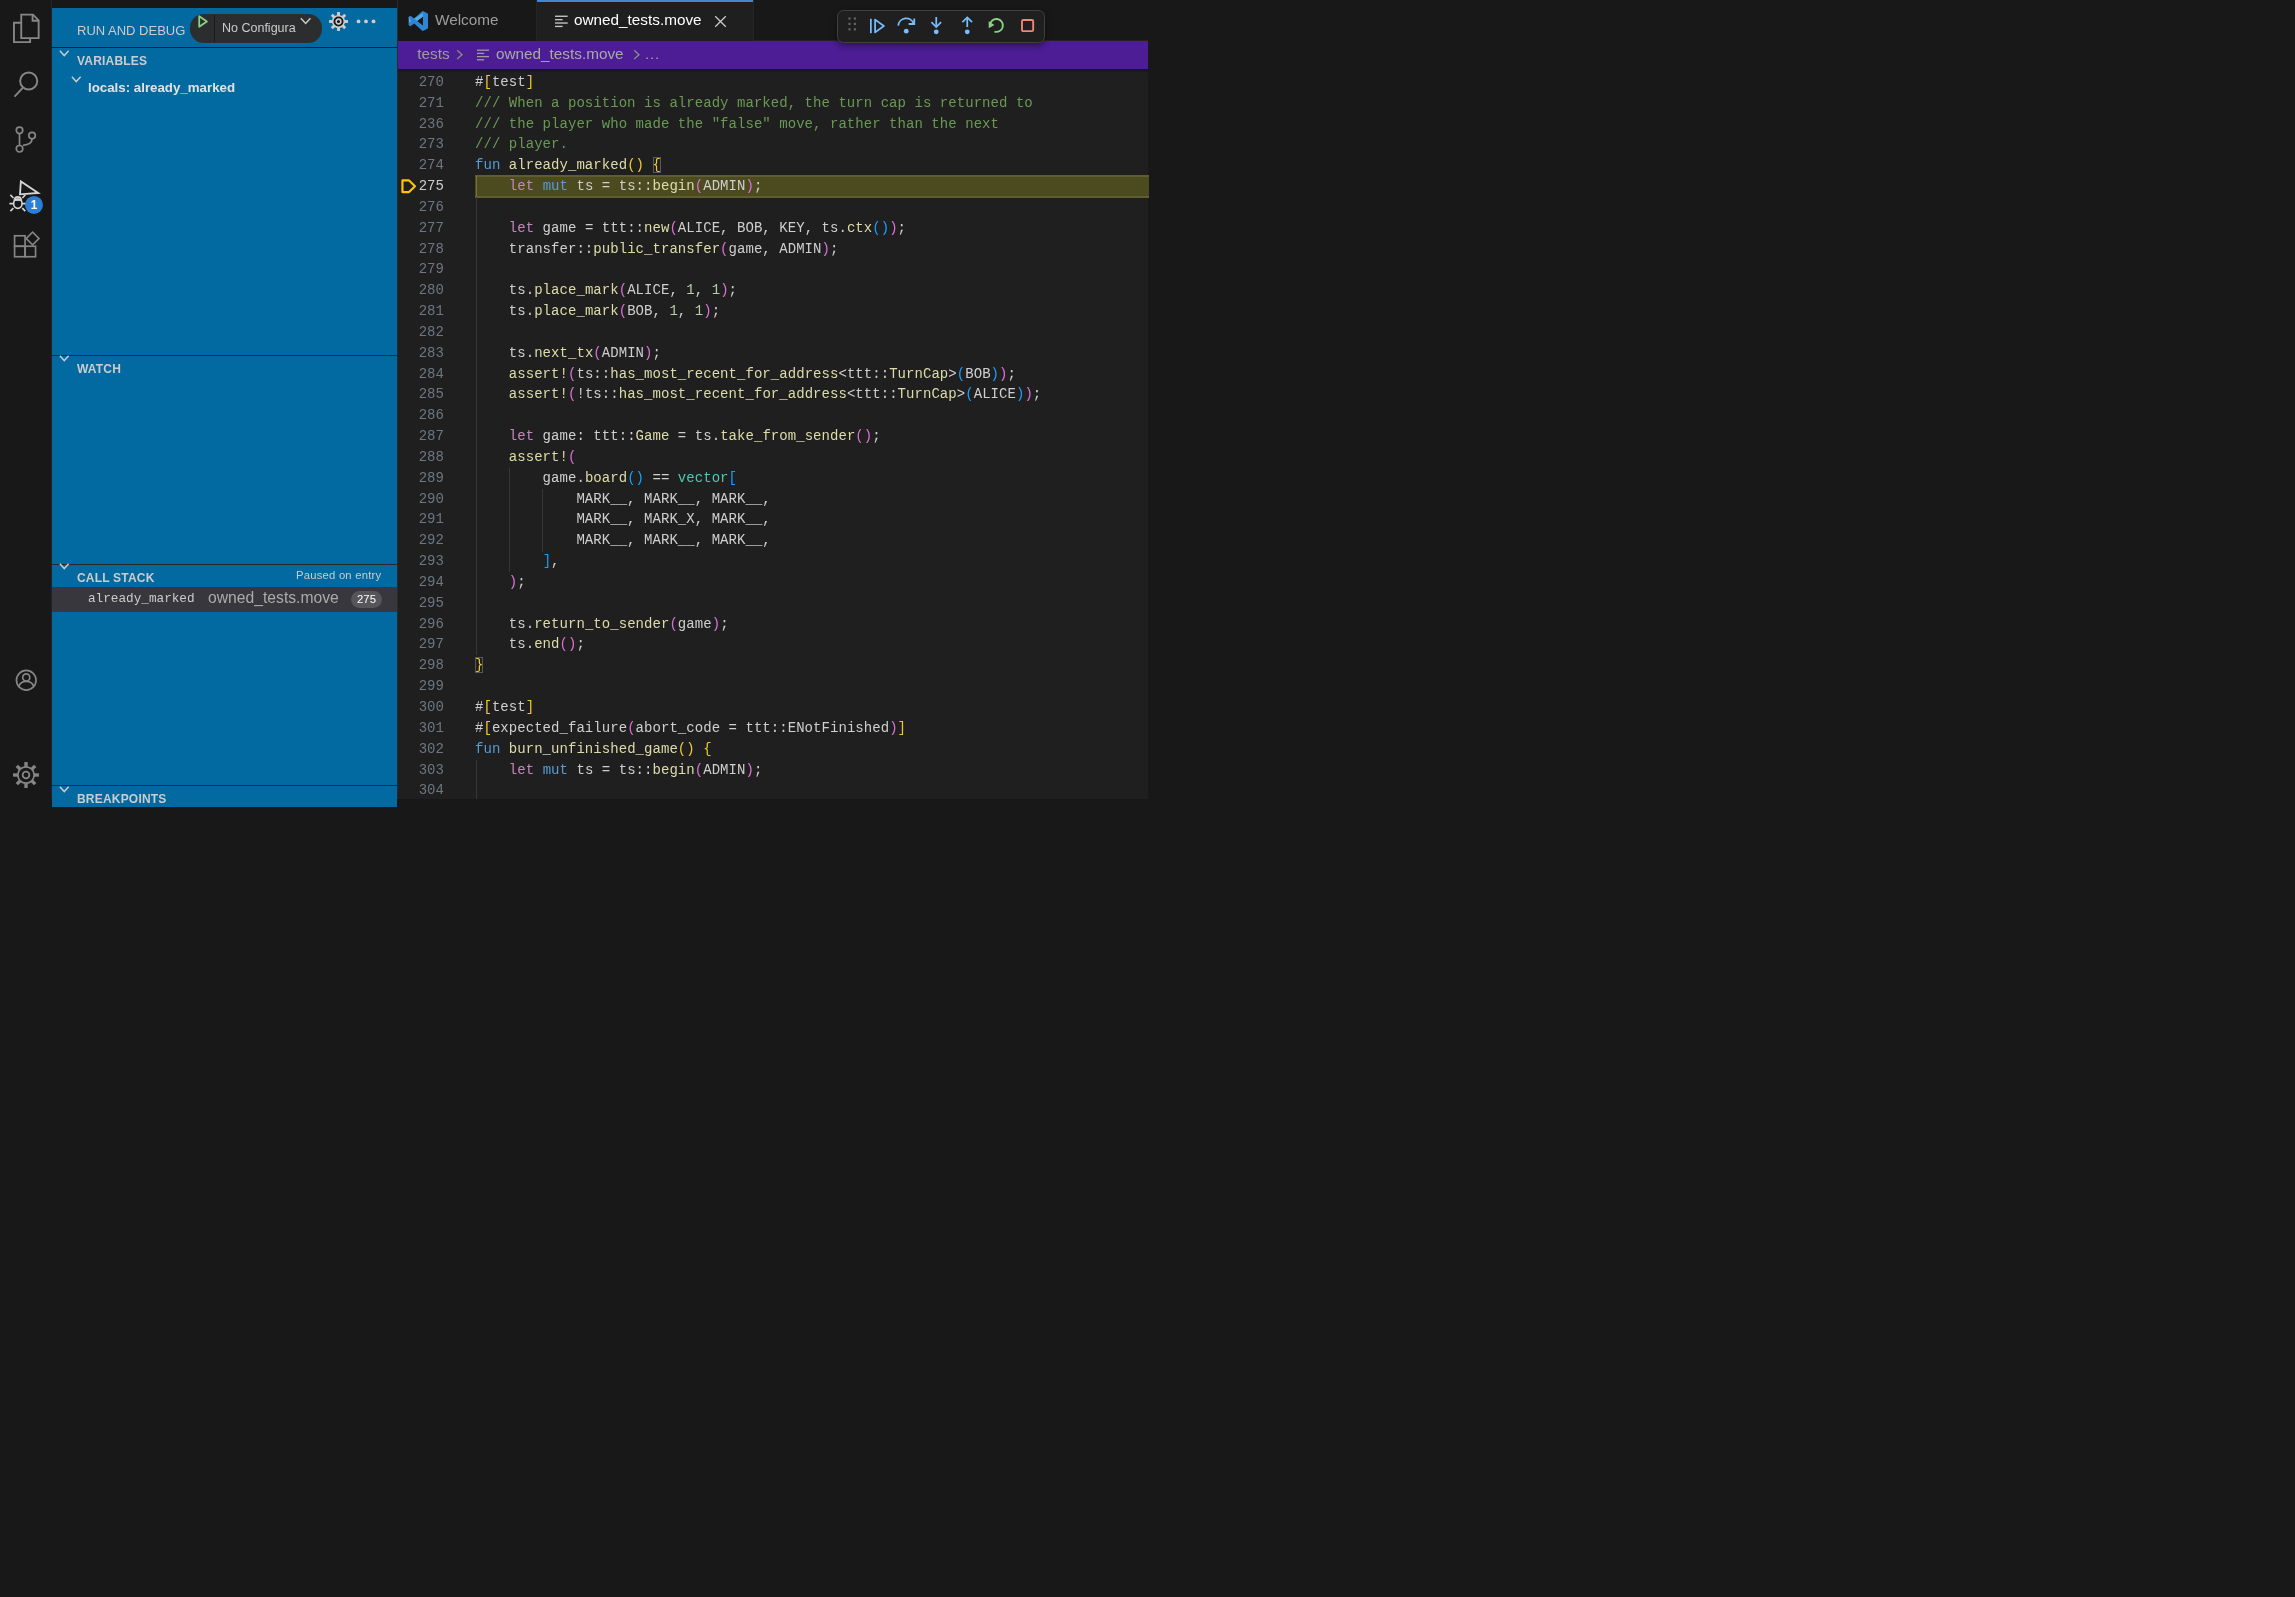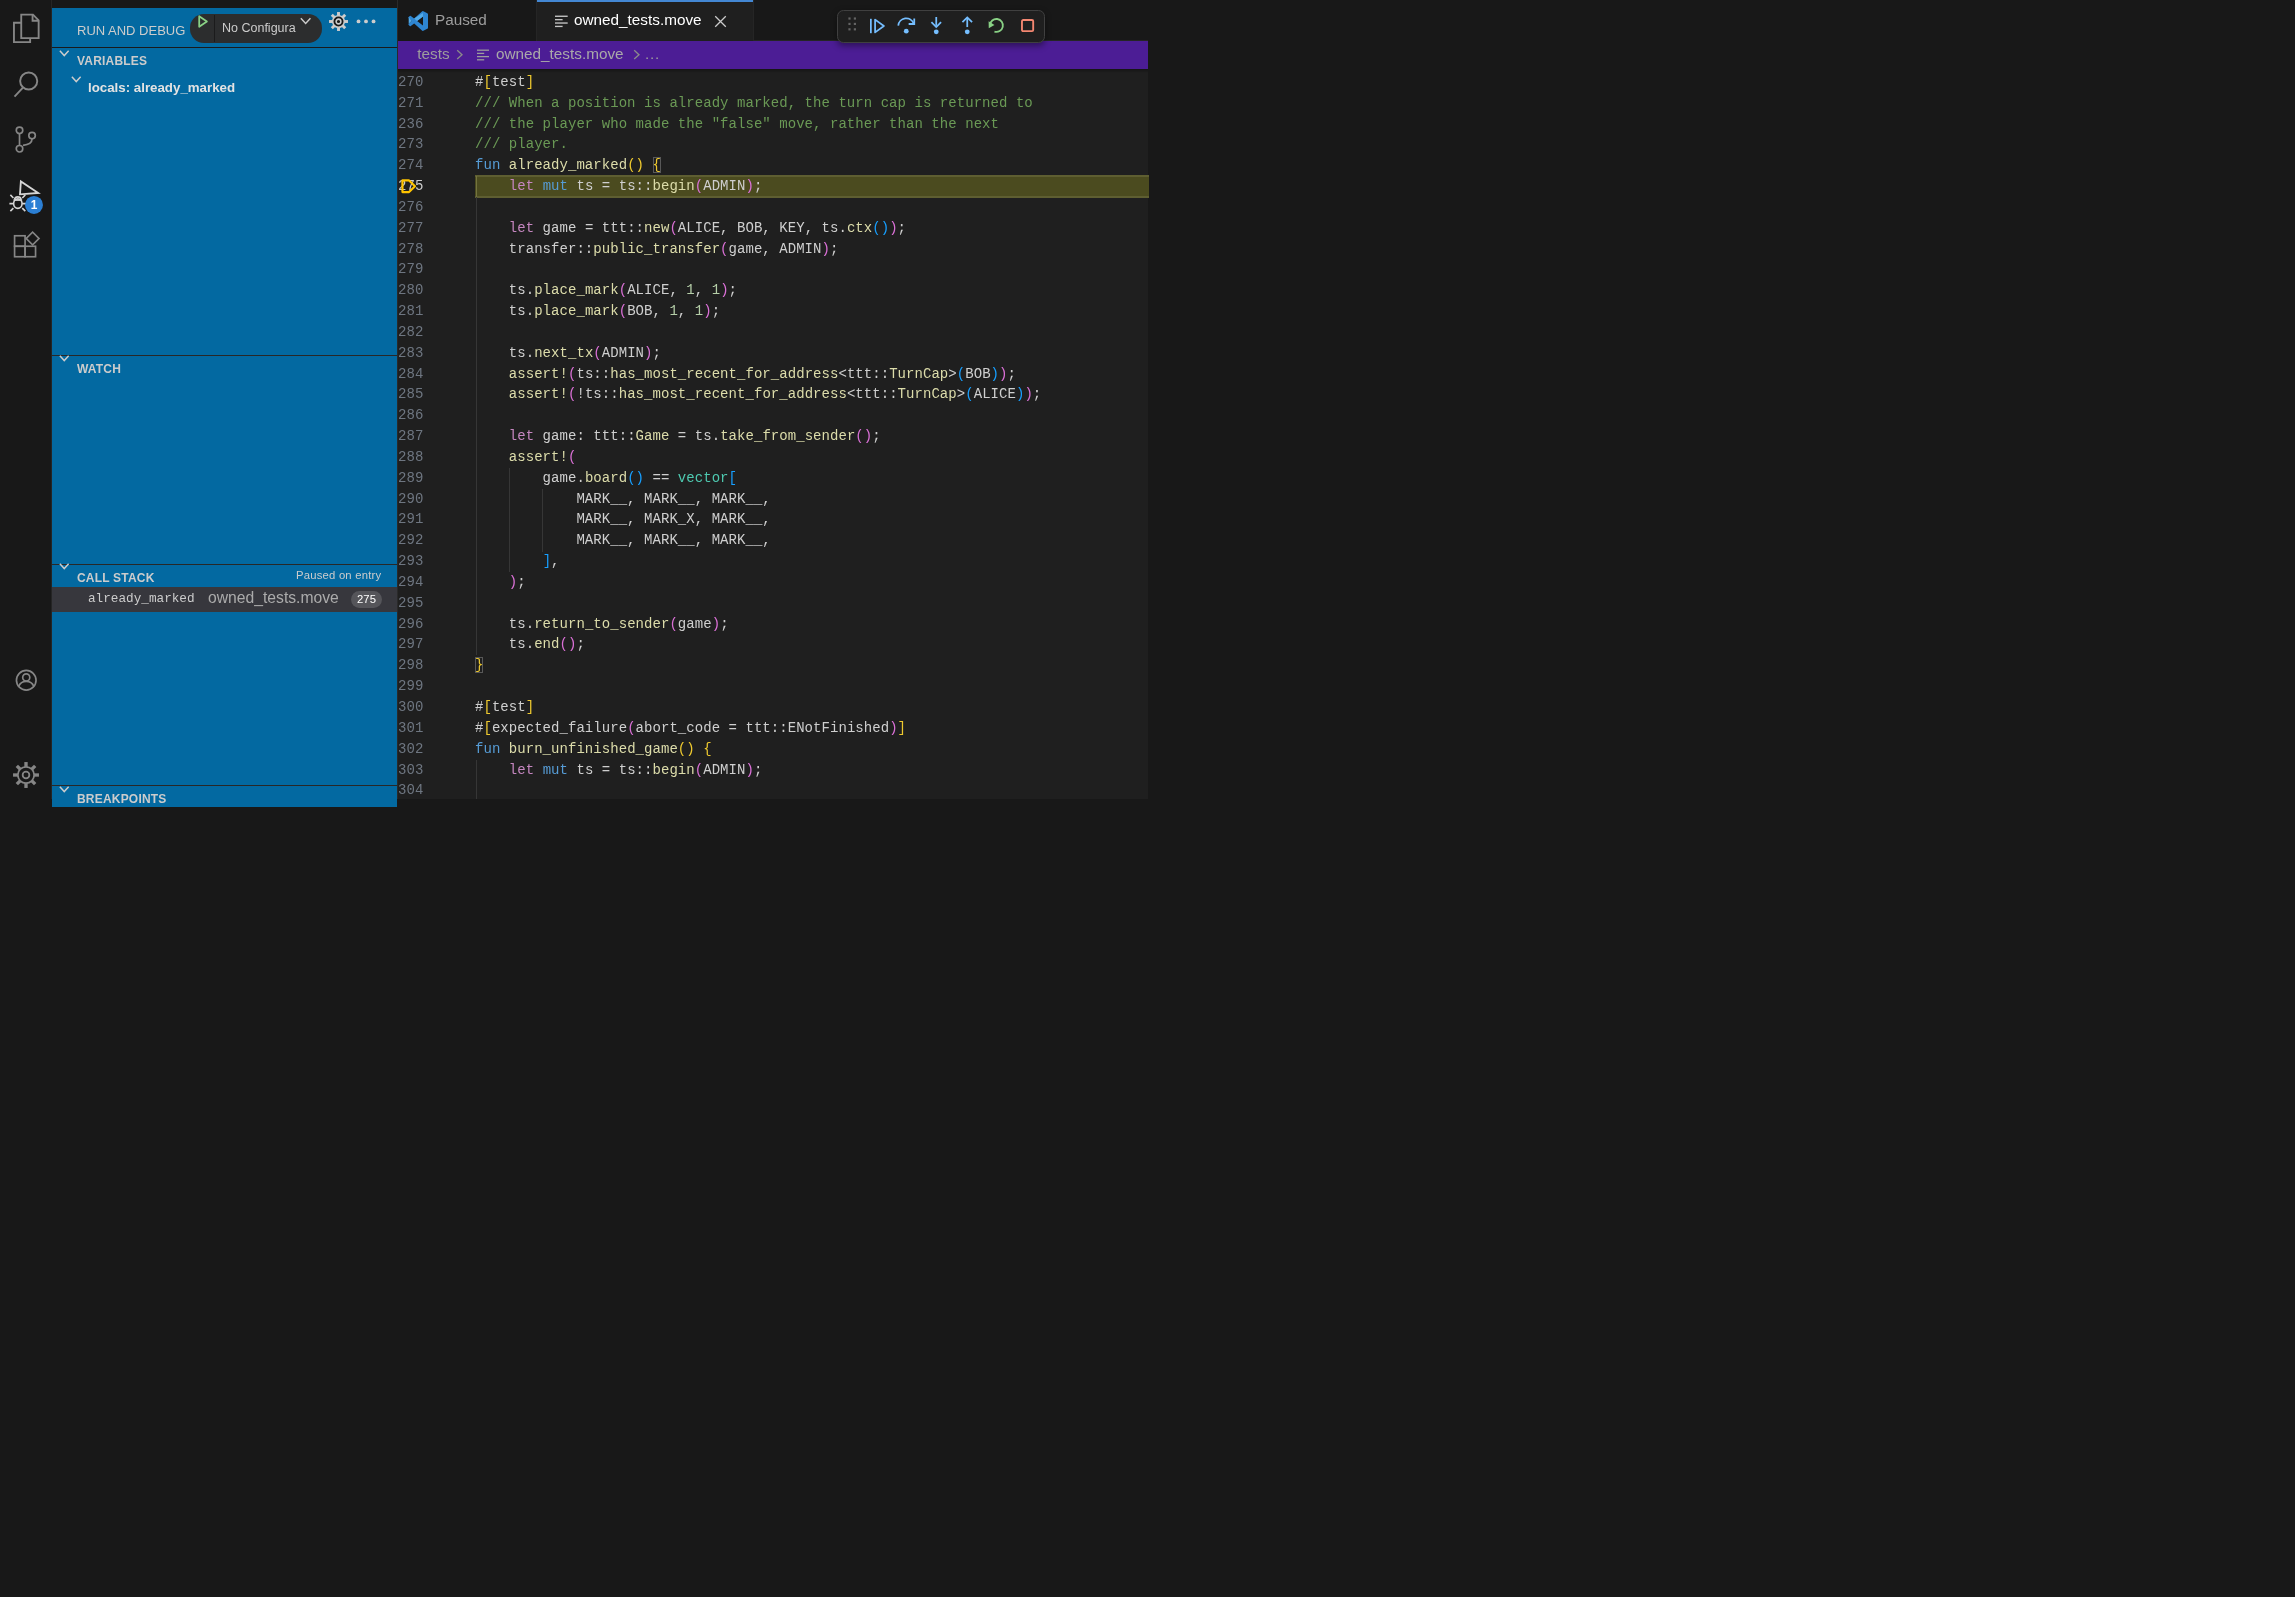--- a/index.html
+++ b/index.html
@@ -26,21 +26,21 @@
 #tab2 .t{position:absolute;left:37px;top:11px;color:#ffffff;font-size:15.3px}
 #bcrumb{position:absolute;left:0;top:41px;width:750px;height:28px;background:#4c1d95;color:#9d9d9d;font-size:15.3px}
 #shadow{position:absolute;left:0;top:69px;width:750px;height:4px;background:linear-gradient(#00000055,#0000)}
 
 #dtool{position:absolute;left:439px;top:9.7px;width:208px;height:33px;background:#1f1f1f;
  border:0.8px solid #404040;border-radius:6.4px;box-shadow:0 2.4px 6.4px #00000066}
 
 #code{position:absolute;left:0;top:69px;width:750px;height:730px;background:#1f1f1f}
 .row{position:absolute;left:0;height:21px;line-height:21px;white-space:pre;
  font-family:"Liberation Mono",monospace;font-size:14px;letter-spacing:0.05px}
-.ln{display:inline-block;width:46px;text-align:left;color:#6e7681}
+.ln{display:inline-block;width:46px;text-align:right;color:#6e7681}
 .ln.cur{color:#cccccc}
 .tx{display:inline-block;margin-left:31px}
 .d{color:#cfcfcf}.k{color:#569cd6}.p{color:#c586c0}.f{color:#dcdcaa}.g{color:#eec92f}
 .o{color:#da70d6}.b{color:#179fff}.t{color:#4ec9b0}.n{color:#b5cea8}.m{color:#6a9955}
 .mb{outline:0.8px solid #585858;outline-offset:-1.6px}
 #hline{position:absolute;left:77px;top:175px;width:674px;height:22.5px;background:#4b4b1f;
  border-top:2px solid #5e5e31;border-bottom:2px solid #5e5e31}
 .ig{position:absolute;width:0.8px;background:#363636}
 
 .uit{position:absolute;white-space:nowrap}
@@ -87,21 +87,21 @@
 <div class="row" style="top:655px"><span class="ln">298</span><span class="tx"><span class="g mb">}</span></span></div>
 <div class="row" style="top:676px"><span class="ln">299</span><span class="tx"></span></div>
 <div class="row" style="top:697px"><span class="ln">300</span><span class="tx"><span class="d">#</span><span class="g">[</span><span class="d">test</span><span class="g">]</span></span></div>
 <div class="row" style="top:718px"><span class="ln">301</span><span class="tx"><span class="d">#</span><span class="g">[</span><span class="d">expected_failure</span><span class="o">(</span><span class="d">abort_code = ttt::ENotFinished</span><span class="o">)</span><span class="g">]</span></span></div>
 <div class="row" style="top:739px"><span class="ln">302</span><span class="tx"><span class="k">fun</span><span class="d"> </span><span class="f">burn_unfinished_game</span><span class="g">()</span><span class="d"> </span><span class="g">{</span></span></div>
 <div class="row" style="top:760px"><span class="ln">303</span><span class="tx"><span class="d">    </span><span class="p">let</span><span class="d"> </span><span class="k">mut</span><span class="d"> ts = ts::</span><span class="f">begin</span><span class="o">(</span><span class="d">ADMIN</span><span class="o">)</span><span class="d">;</span></span></div>
 <div class="row" style="top:780px"><span class="ln">304</span><span class="tx"></span></div>
   </div>
   <div id="tabbar">
     <div id="tab1">
-        <span class="t">Paused</span>
+        <span class="t">Welcome</span>
       </div>
     <div id="tab2">
         <div class="blue"></div>
         <span class="t">owned_tests.move</span>
       </div>
   </div>
   <div id="bcrumb">
     <span class="uit" style="left:19.3px;top:4.4px">tests</span>
     <span class="uit" style="left:98px;top:4.4px;color:#a9a9a9">owned_tests.move</span>
     <span class="uit" style="left:247px;top:4px;letter-spacing:0.8px">...</span>

